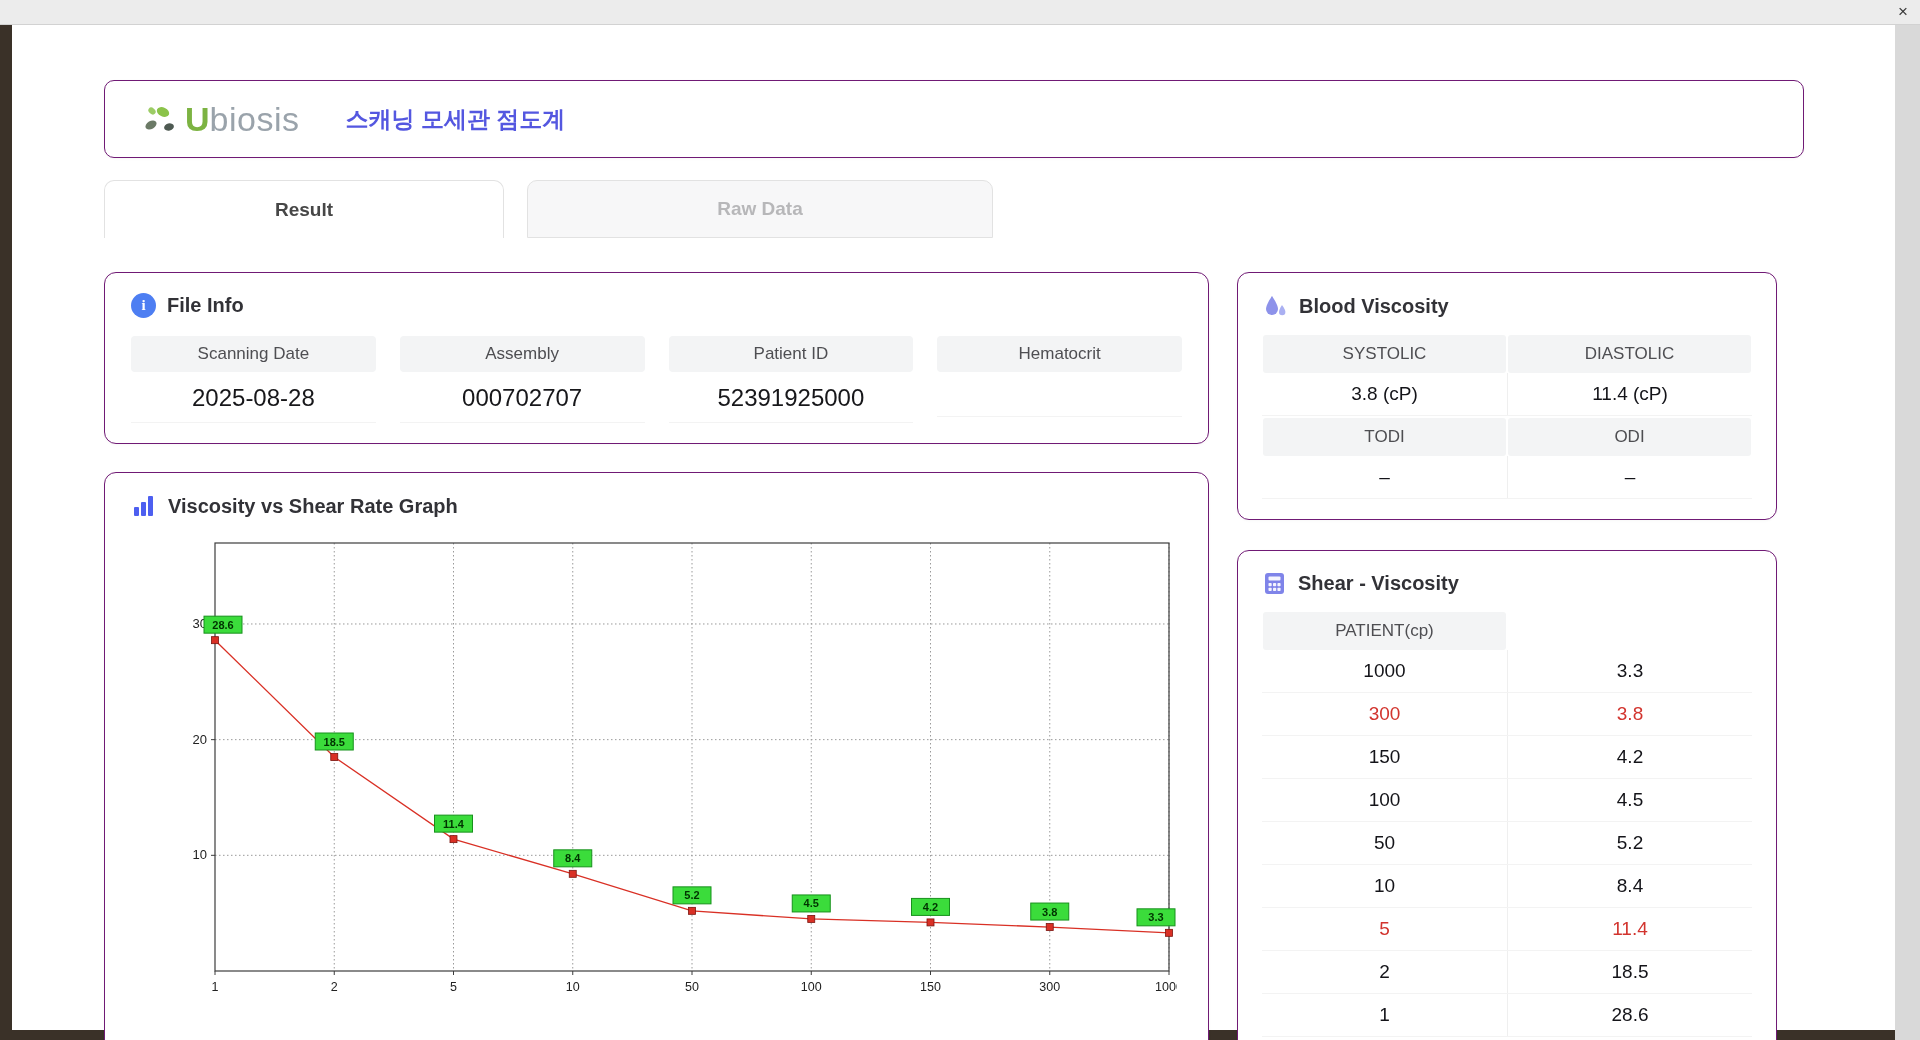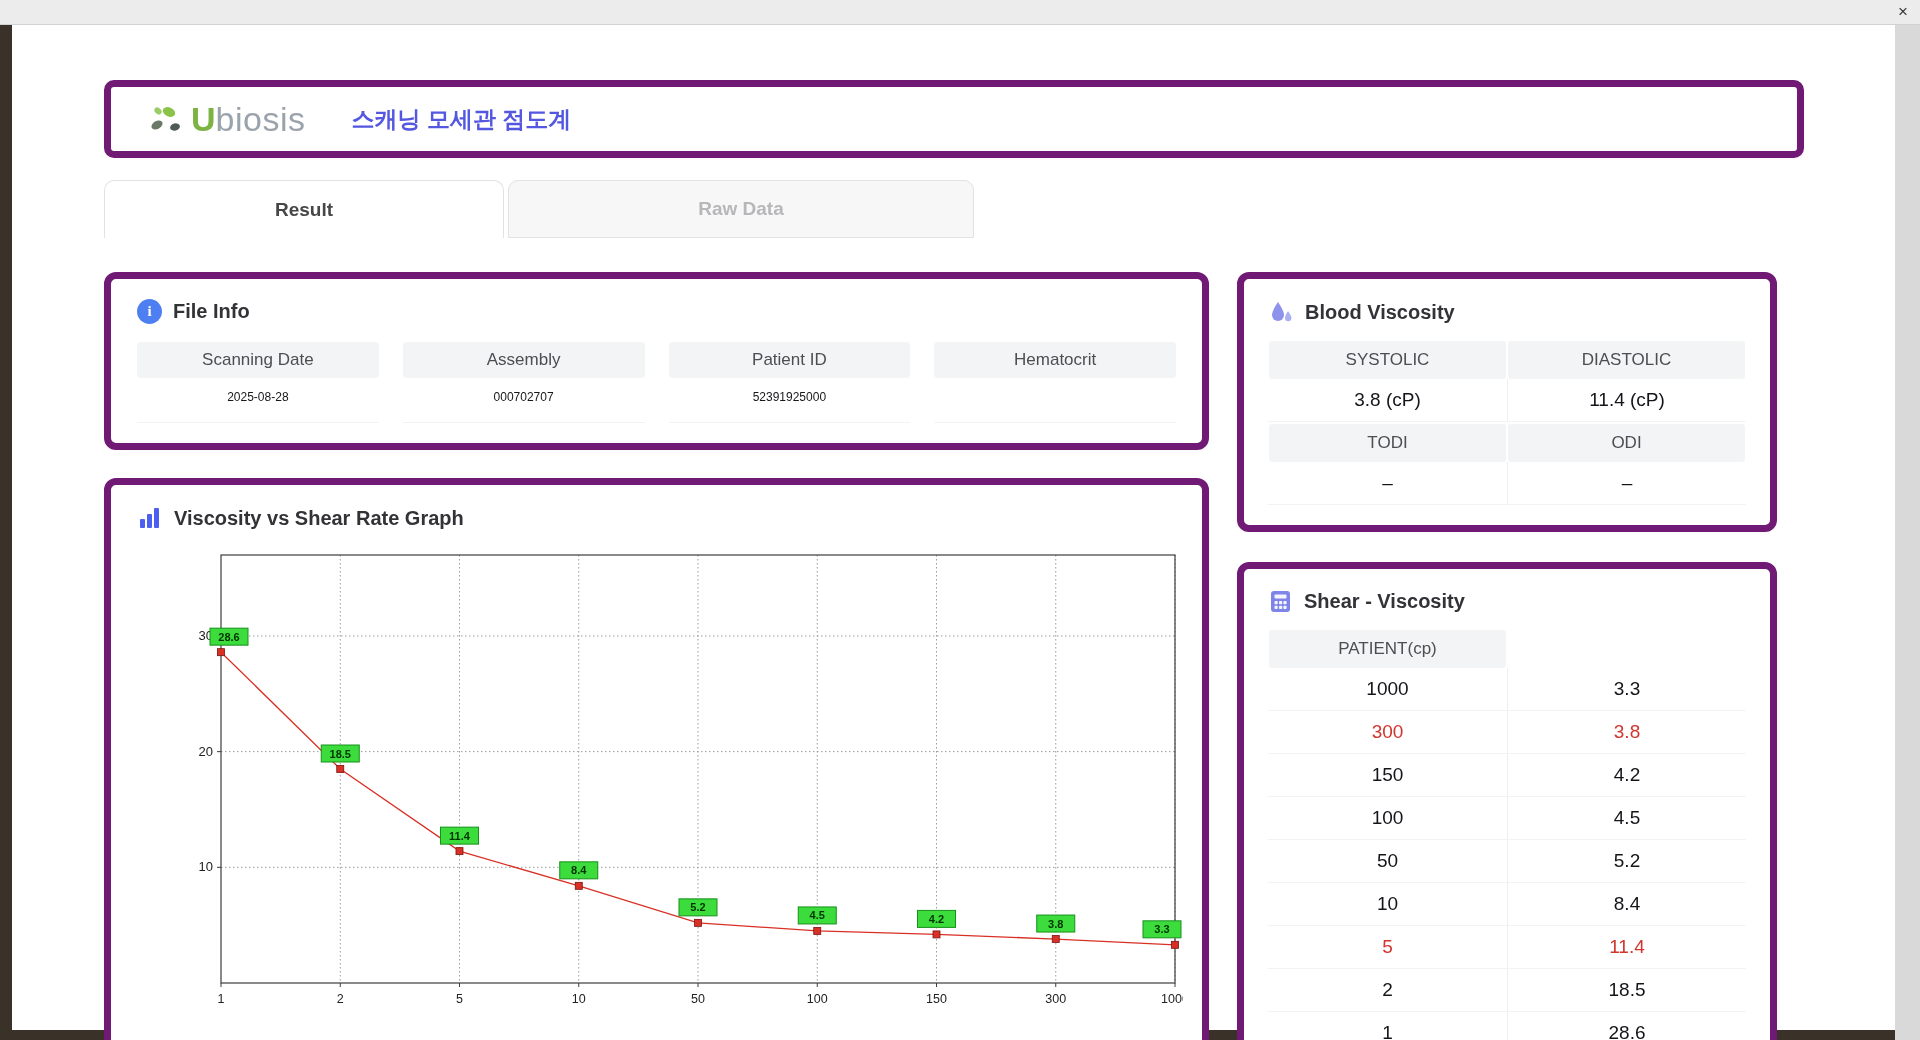--- a/index.html
+++ b/index.html
@@ -21,40 +21,40 @@
     position:absolute;top:24px;right:0;width:25px;bottom:0;background:#d9d9d9;z-index:5;
   }
   .app-window{
     position:absolute;left:12px;top:24px;right:25px;bottom:10px;
     background:#ffffff;
   }
   .content{position:relative;padding:56px 0 0 92px;}
 
   
   .card{
-    background:#fff;border:7px solid #701a75;border-radius:12px;
+    background:#fff;border:1px solid #701a75;border-radius:12px;
     box-sizing:border-box;box-shadow:0 1px 3px rgba(0,0,0,0.03);
   }
   .card-title{
     display:flex;align-items:center;gap:11px;
     font-size:20px;font-weight:700;color:#323237;
   }
 
   
   .header-card{
     width:1700px;height:78px;border-radius:10px;
     display:flex;align-items:center;padding:0 34px;box-sizing:border-box;
   }
   .logo{display:flex;align-items:center;gap:6px;}
   .logo-u{font-size:34px;font-weight:700;color:#7cb342;}
   .logo-rest{font-size:34px;font-weight:400;color:#9aa3ab;letter-spacing:0.5px;}
   .app-title{margin-left:46px;font-size:23px;font-weight:700;color:#5457e0;}
 
   
-  .tabs{display:flex;margin-top:22px;position:relative;}
+  .tabs{display:flex;margin-top:22px;position:relative;gap:19px;}
   .tab{
     height:58px;display:flex;align-items:center;justify-content:center;
     font-size:19px;font-weight:700;box-sizing:border-box;cursor:pointer;
     border:1px solid #e2e2e2;border-radius:10px 10px 0 0;
   }
   .tab.active{width:400px;background:#fff;border-bottom:none;color:#474747;z-index:2;}
   .tab.inactive{width:466px;background:#f7f7f8;color:#b7b7b9;margin-left:4px;}
 
   
   .main-row{display:flex;gap:28px;margin-top:34px;align-items:flex-start;}
@@ -63,21 +63,21 @@
 
   
   .file-info-card{padding:20px 26px;}
   .fields{display:flex;gap:24px;margin-top:18px;}
   .field{flex:1;}
   .field-label{
     background:#f3f4f5;border-radius:4px;text-align:center;
     padding:8px 0;font-size:17px;color:#4e4e52;
   }
   .field-value{
-    text-align:center;padding:12px 0 10px;font-size:12px;color:#17171a;
+    text-align:center;padding:12px 0 10px;font-size:24px;color:#17171a;
     min-height:22px;border-bottom:1px solid #f3f3f3;
   }
 
   
   .graph-card{margin-top:28px;padding:20px 26px;height:692px;}
   .chart-wrap{margin:14px 0 0 26px;}
 
   
   .blood-card{padding:20px 24px;}
   .shear-card{margin-top:30px;padding:20px 24px;}

